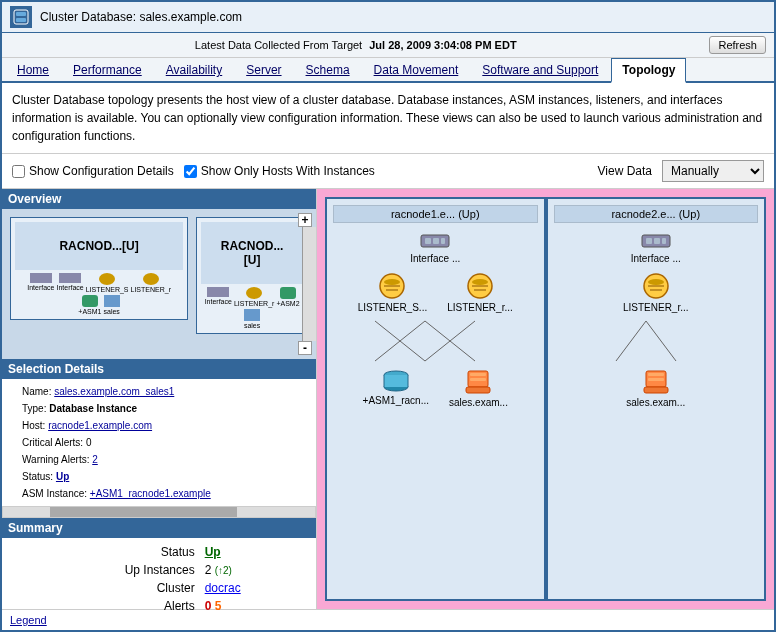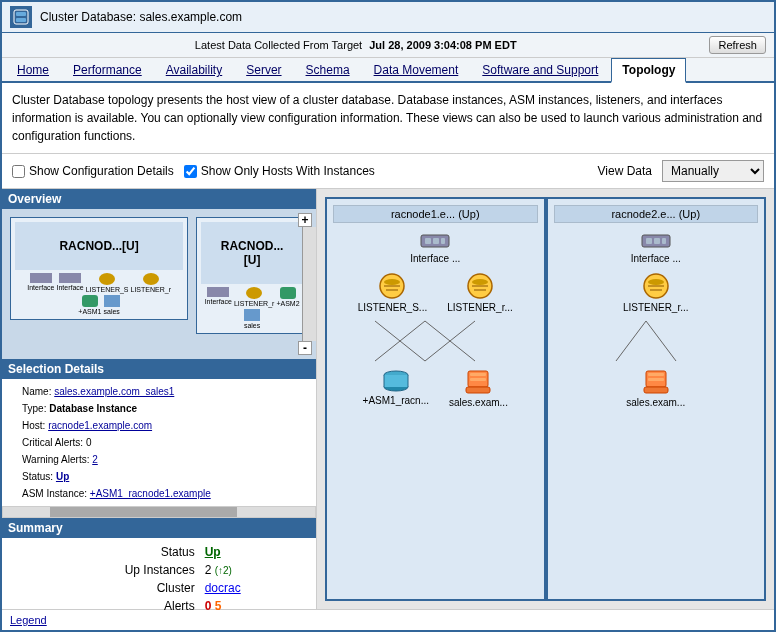--- a/index.html
+++ b/index.html
@@ -66,21 +66,21 @@
     #summary-body { padding: 4px 8px; font-size: 12px; }
     #summary-body table { width: 100%; }
     #summary-body td { padding: 1px 4px; vertical-align: top; }
     #summary-body td:first-child { text-align: right; font-size: 12px; }
     #summary-body td:last-child { font-weight: normal; }
     .up-status { color: #006600; font-weight: bold; }
     .alert-red { color: #cc0000; font-weight: bold; }
     .alert-orange { color: #ff6600; font-weight: bold; }
 
     
-    #right-panel { flex: 1; display: flex; gap: 0; padding: 8px; background: #e5e5e5; overflow: hidden; }
+    #right-panel { flex: 1; display: flex; gap: 0; padding: 8px; background: #f9a8d4; overflow: hidden; }
     .topo-node { border: 2px solid #336699; flex: 1; display: flex; flex-direction: column; padding: 6px; background: #dce8f4; position: relative; min-height: 360px; }
     .topo-node-title { background: #c0d4e8; text-align: center; font-size: 11px; padding: 2px 4px; margin-bottom: 8px; border: 1px solid #aabbcc; }
     .topo-items { display: flex; flex-direction: column; align-items: center; gap: 8px; position: relative; }
 
     
     .topo-icon-group { display: flex; justify-content: center; gap: 20px; }
     .topo-item { display: flex; flex-direction: column; align-items: center; font-size: 10px; gap: 2px; cursor: pointer; }
 
     
     #legend { padding: 4px 8px; border-top: 1px solid #ccc; font-size: 11px; }

